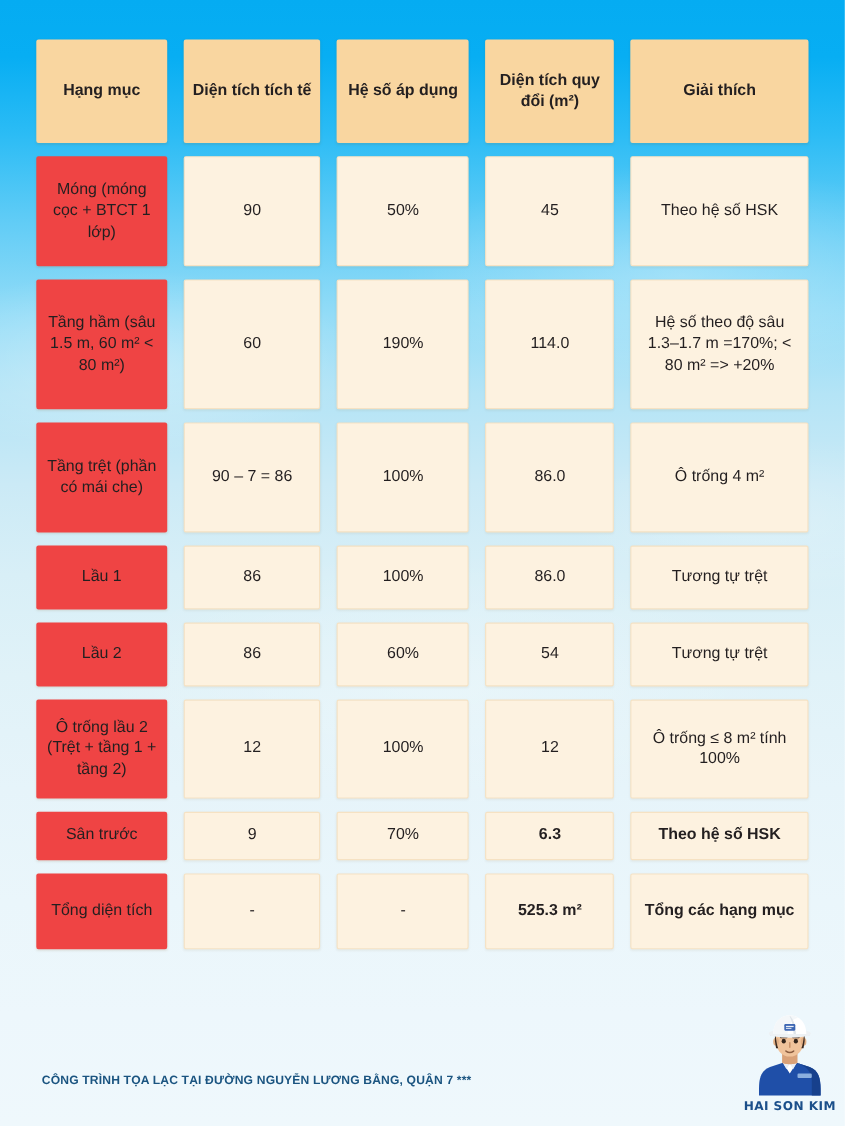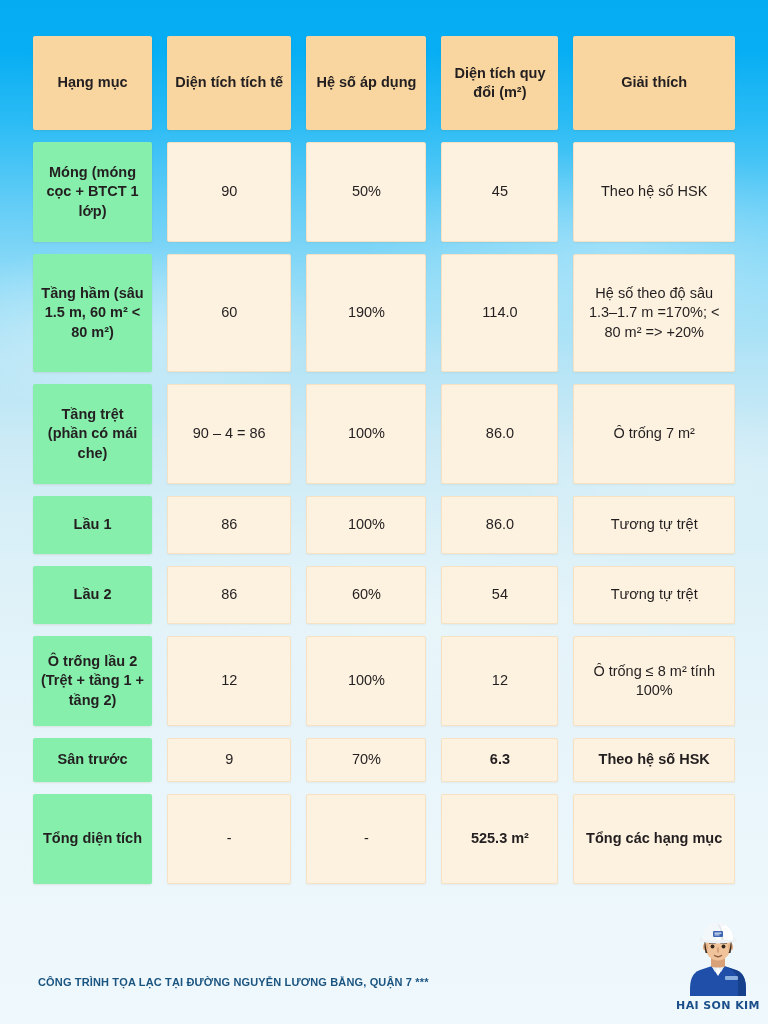--- a/index.html
+++ b/index.html
@@ -79,22 +79,22 @@
   thead td {
     background: #F9D6A0;
     font-weight: 700;
     font-size: 14.5px;
     height: 94px;
     box-shadow: 0 1px 2px rgba(120,90,30,0.12);
   }
 
   
   td.label-cell {
-    background: #86efac;
-    font-weight: 700;
+    background: #ef4444;
+    font-weight: 400;
     box-shadow: 0 1px 2px rgba(120,90,30,0.12);
   }
 
   
   td.data-cell {
     background: #FDF2E0;
     border: 1px solid #F6E2C3;
     box-shadow: 0 1px 2px rgba(120,90,30,0.07);
   }
 
@@ -105,21 +105,21 @@
 
   
   tr.r-mong td     { height: 100px; }
   tr.r-ham td      { height: 118px; }
   tr.r-tret td     { height: 100px; }
   tr.r-lau1 td     { height: 58px; }
   tr.r-lau2 td     { height: 58px; }
   tr.r-otrong td   { height: 90px; }
   tr.r-mai td      { height: 72px; }
   tr.r-san td      { height: 44px; }
-  tr.r-tong td     { height: 90px; }
+  tr.r-tong td     { height: 69px; }
 
   
   .footer {
     position: absolute;
     left: 0;
     top: 960px;
     width: 768px;
     height: 44px;
     display: flex;
     align-items: center;
@@ -198,24 +198,24 @@
       <tr class="r-ham">
         <td class="label-cell">Tầng hầm (sâu 1.5 m, 60 m² &lt; 80 m²)</td>
         <td class="data-cell">60</td>
         <td class="data-cell">190%</td>
         <td class="data-cell">114.0</td>
         <td class="data-cell explain-cell explain-left">Hệ số theo độ sâu 1.3–1.7 m =170%; &lt; 80 m² =&gt; +20%</td>
       </tr>
 
       <tr class="r-tret">
         <td class="label-cell">Tầng trệt (phần có mái che)</td>
-        <td class="data-cell">90 – 4 = 86</td>
+        <td class="data-cell">90 – 7 = 86</td>
         <td class="data-cell">100%</td>
         <td class="data-cell">86.0</td>
-        <td class="data-cell explain-cell">Ô trống 7 m²</td>
+        <td class="data-cell explain-cell">Ô trống 4 m²</td>
       </tr>
 
       <tr class="r-lau1">
         <td class="label-cell">Lầu 1</td>
         <td class="data-cell">86</td>
         <td class="data-cell">100%</td>
         <td class="data-cell">86.0</td>
         <td class="data-cell explain-cell">Tương tự trệt</td>
       </tr>
 

